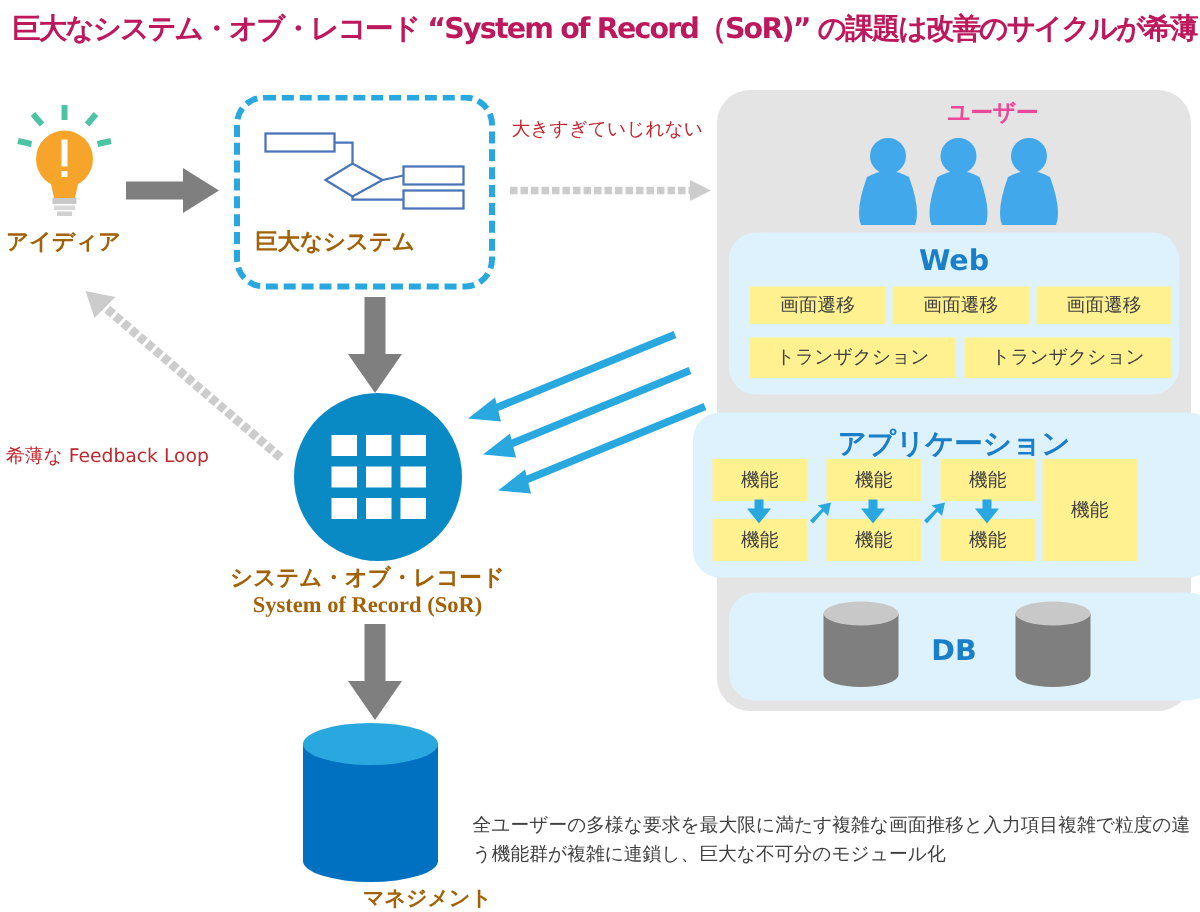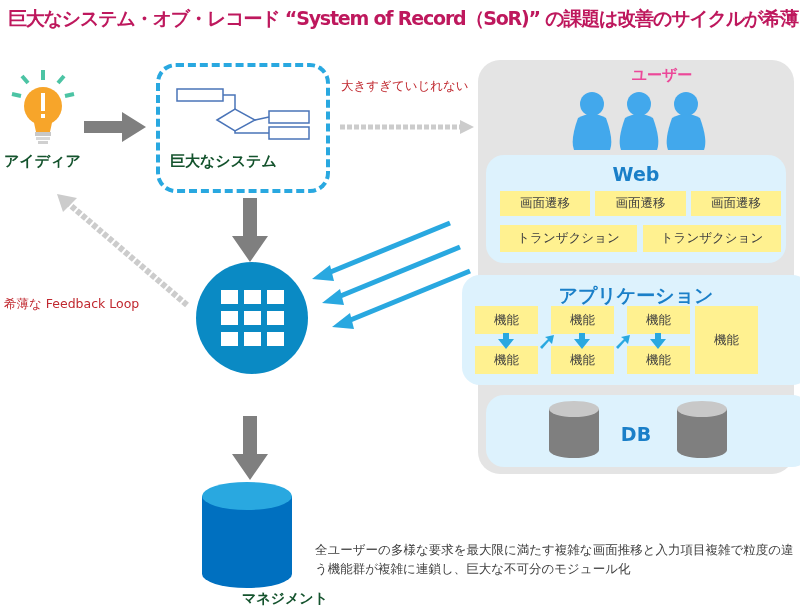--- a/index.html
+++ b/index.html
@@ -1,19 +1,19 @@
 <!DOCTYPE html>
 <html><head>
 <meta charset="utf-8">
 <style>
   html,body{margin:0;padding:0;background:#ffffff;}
   body{width:800px;height:608px;position:relative;overflow:hidden;font-family:"DejaVu Sans","Liberation Sans",sans-serif;}
   .abs{position:absolute;}
   .title{left:8px;top:6px;font-size:19px;font-weight:bold;color:#be185d;letter-spacing:-1.2px;white-space:nowrap;}
-  .blue-label{color:#14532d;font-weight:bold;font-family:Liberation Serif, serif;}
+  .blue-label{color:#a16207;font-weight:bold;font-family:Liberation Serif, serif;}
   .lbl-idea{left:4px;top:152px;font-size:15px;}
   .lbl-process{left:170px;top:152px;font-size:15px;}
   .red{color:#c0282f;font-size:12.5px;}
   .lbl-big{left:341px;top:78px;}
   .lbl-fb{left:4px;top:296px;}
   .sor-label{left:120px;top:377px;width:250px;text-align:center;font-size:15px;line-height:18px;}
   .mgmt-label{left:198px;top:590px;font-size:14px;margin-left:44px;}
   .desc{left:315px;top:540px;width:480px;font-size:12.5px;line-height:19px;color:#404040;}
   .panel{left:478px;top:60px;width:316px;height:414px;background:#e4e4e4;border-radius:22px;}
   .users-title{left:504px;top:66px;width:316px;text-align:center;font-size:15px;font-weight:bold;color:#ec4899;}
@@ -89,20 +89,22 @@
       <rect x="71" y="28" width="17" height="14"></rect>
     <rect x="25" y="49" width="17" height="14"></rect>
       <rect x="48" y="49" width="17" height="14"></rect>
       <rect x="71" y="49" width="17" height="14"></rect>
     <rect x="25" y="70" width="17" height="14"></rect>
       <rect x="48" y="70" width="17" height="14"></rect>
       <rect x="71" y="70" width="17" height="14"></rect>
   </g>
 </svg>
 <div class="abs blue-label sor-label">
+  <div>システム・オブ・レコード</div>
+  <div>System of Record (SoR)</div>
 </div>
 
 <svg class="abs" style="left:300px;top:215px" width="180" height="120">
   <g stroke="#29a8e0" stroke-width="5" fill="#29a8e0">
     <line x1="150" y1="8" x2="28" y2="58"></line>
       <polygon points="12,64 30,50 34,66" stroke="none"></polygon>
     <line x1="160" y1="32" x2="38" y2="82"></line>
       <polygon points="22,88 40,74 44,90" stroke="none"></polygon>
     <line x1="170" y1="56" x2="48" y2="106"></line>
       <polygon points="32,112 50,98 54,114" stroke="none"></polygon>

